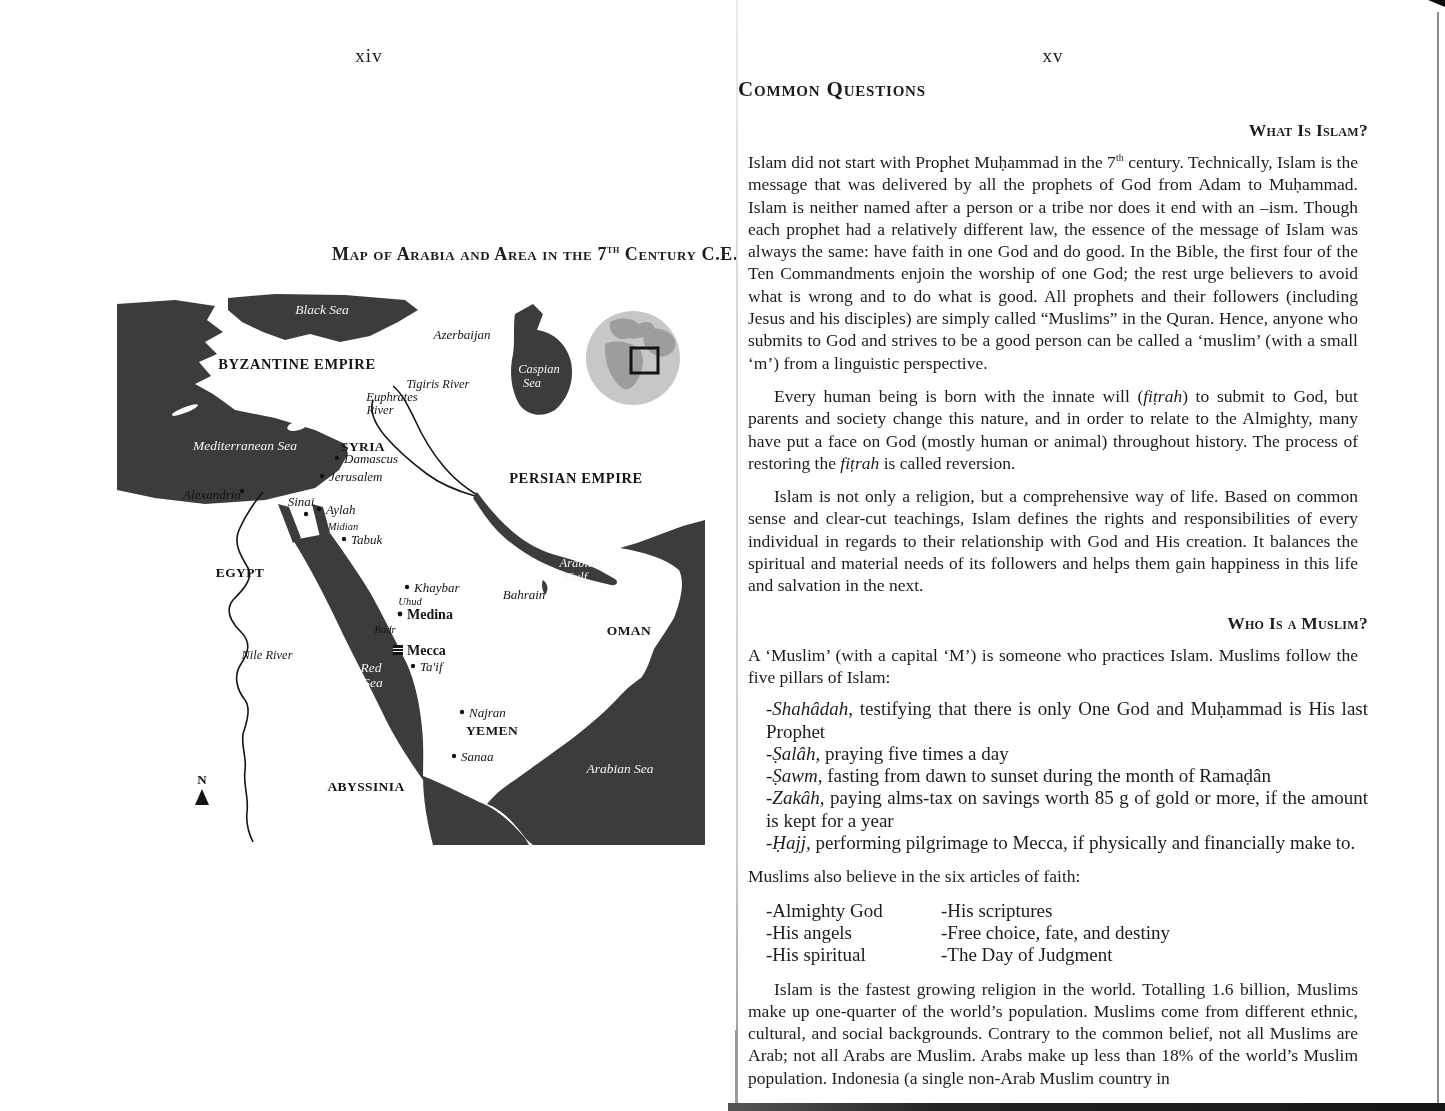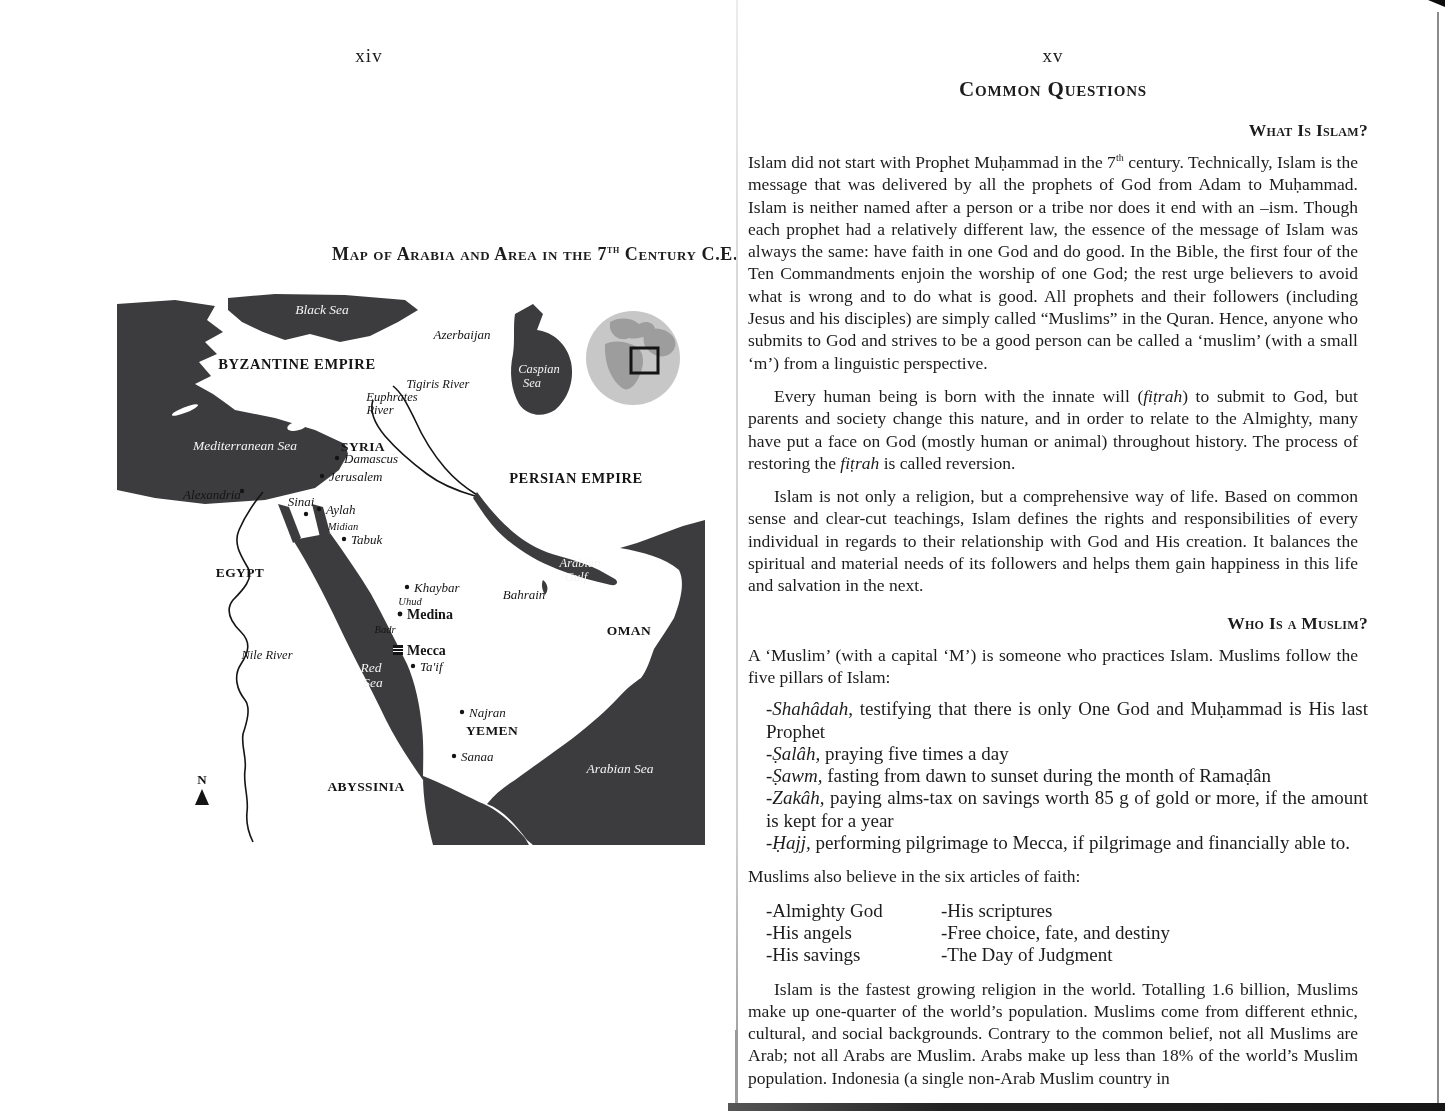--- a/index.html
+++ b/index.html
@@ -30,21 +30,21 @@
   .city-lbl{fill:#141414;font-style:italic;font-size:13px;}
   .city-lbl-md{fill:#141414;font-style:italic;font-size:13px;text-anchor:middle;}
   .city-sm{fill:#141414;font-style:italic;font-size:10.5px;text-anchor:middle;}
   .city-bold{fill:#141414;font-weight:bold;font-size:14px;}
   .river-lbl{fill:#141414;font-style:italic;font-size:12.5px;text-anchor:middle;}
   .compass-n{fill:#141414;font-weight:bold;font-size:13px;text-anchor:middle;}
 
   
   .content{position:absolute;left:24px;right:53px;top:0;}
   .chapter-title{
-    margin:10px 0 0 0;text-align:center;font-size:21px;font-weight:bold;
+    margin:10px 0 0 0;font-size:21px;font-weight:bold;
     font-variant:small-caps;letter-spacing:.8px;
   }
   .sec-heading{
     margin:16px 0 0 0;font-size:17.5px;font-weight:bold;
     font-variant:small-caps;letter-spacing:.3px;text-indent:26px;text-align:right;
   }
   .sec-heading.first{margin-top:18px;}
   p.body{
     margin:10px;font-size:17.5px;line-height:22.3px;text-align:justify;
   }
@@ -203,35 +203,35 @@
 
     <p class="body spaced"><span style="display:inline-block;width:26px;"></span><span>Islam is not only a religion, but a comprehensive way of life. Based on common sense and clear-cut teachings, Islam defines the rights and responsibilities of every individual in regards to their relationship with God and His creation. It balances the spiritual and material needs of its followers and helps them gain happiness in this life and salvation in the next.</span></p>
 
     <h2 class="sec-heading">Who Is a Muslim?</h2>
     <p class="body">A ‘Muslim’ (with a capital ‘M’) is someone who practices Islam. Muslims follow the five pillars of Islam:</p>
 
     <div class="pillar"><span class="term">-Shahâdah,</span><span> testifying that there is only One God and Muḥammad is His last Prophet</span></div>
     <div class="pillar"><span class="term">-Ṣalâh,</span><span> praying five times a day</span></div>
     <div class="pillar"><span class="term">-Ṣawm,</span><span> fasting from dawn to sunset during the month of Ramaḍân</span></div>
     <div class="pillar"><span class="term">-Zakâh,</span><span> paying alms-tax on savings worth 85 g of gold or more, if the amount is kept for a year</span></div>
-    <div class="pillar"><span class="term">-Ḥajj,</span><span> performing pilgrimage to Mecca, if pilgrimage and financially able to.</span></div>
+    <div class="pillar"><span class="term">-Ḥajj,</span><span> performing pilgrimage to Mecca, if physically and financially make to.</span></div>
 
     <p class="body spaced">Muslims also believe in the six articles of faith:</p>
 
     <div class="articles">
       <div class="art-row">
         <div class="art-col1">-Almighty God</div>
         <div class="art-col2">-His scriptures</div>
       </div>
       <div class="art-row">
         <div class="art-col1">-His angels</div>
         <div class="art-col2">-Free choice, fate, and destiny</div>
       </div>
       <div class="art-row">
-        <div class="art-col1">-His savings</div>
+        <div class="art-col1">-His spiritual</div>
         <div class="art-col2">-The Day of Judgment</div>
       </div>
     </div>
 
     <p class="body spaced closing-gap"><span style="display:inline-block;width:26px;"></span><span>Islam is the fastest growing religion in the world. Totalling 1.6 billion, Muslims make up one-quarter of the world’s population. Muslims come from different ethnic, cultural, and social backgrounds. Contrary to the common belief, not all Muslims are Arab; not all Arabs are Muslim. Arabs make up less than 18% of the world’s Muslim population. Indonesia (a single non-Arab Muslim country in</span></p>
   </div>
 </div>
 
 <div class="gutter"></div>
 <div class="gutter-dark-bottom"></div>

